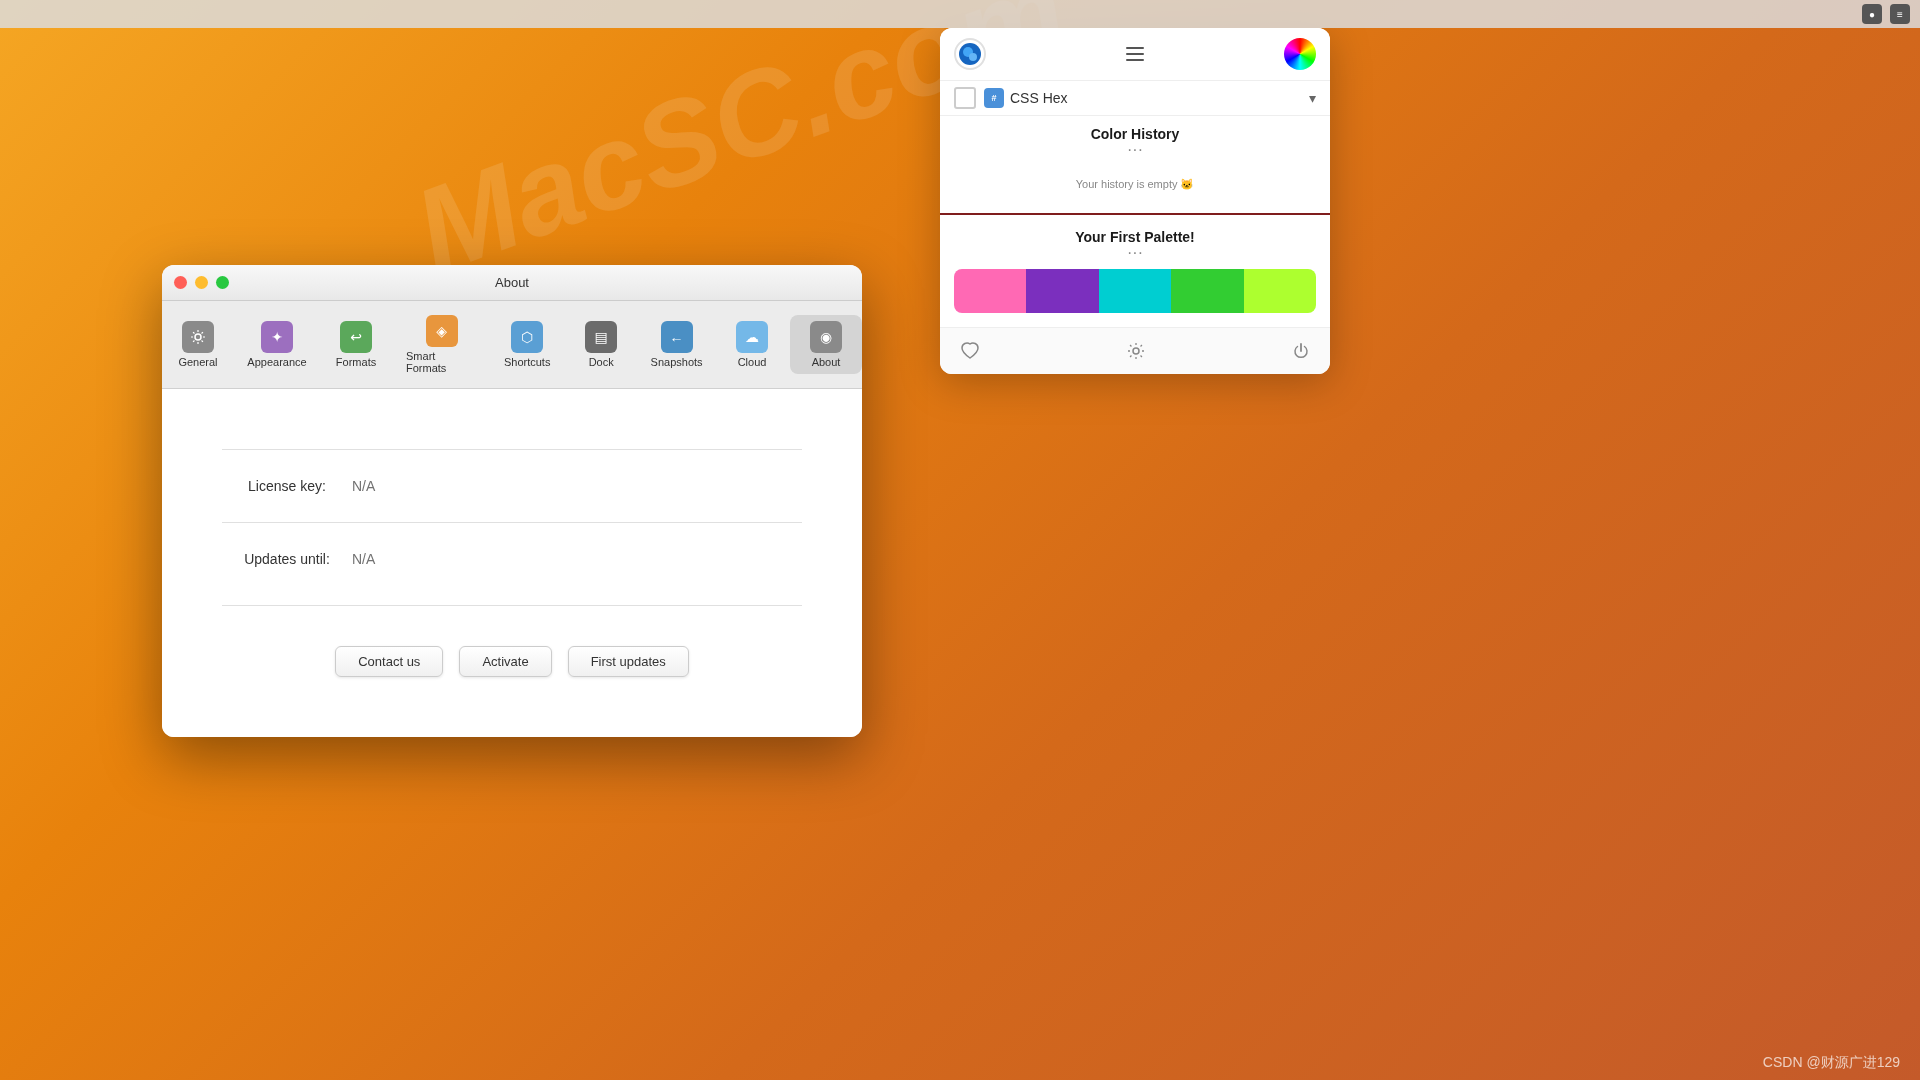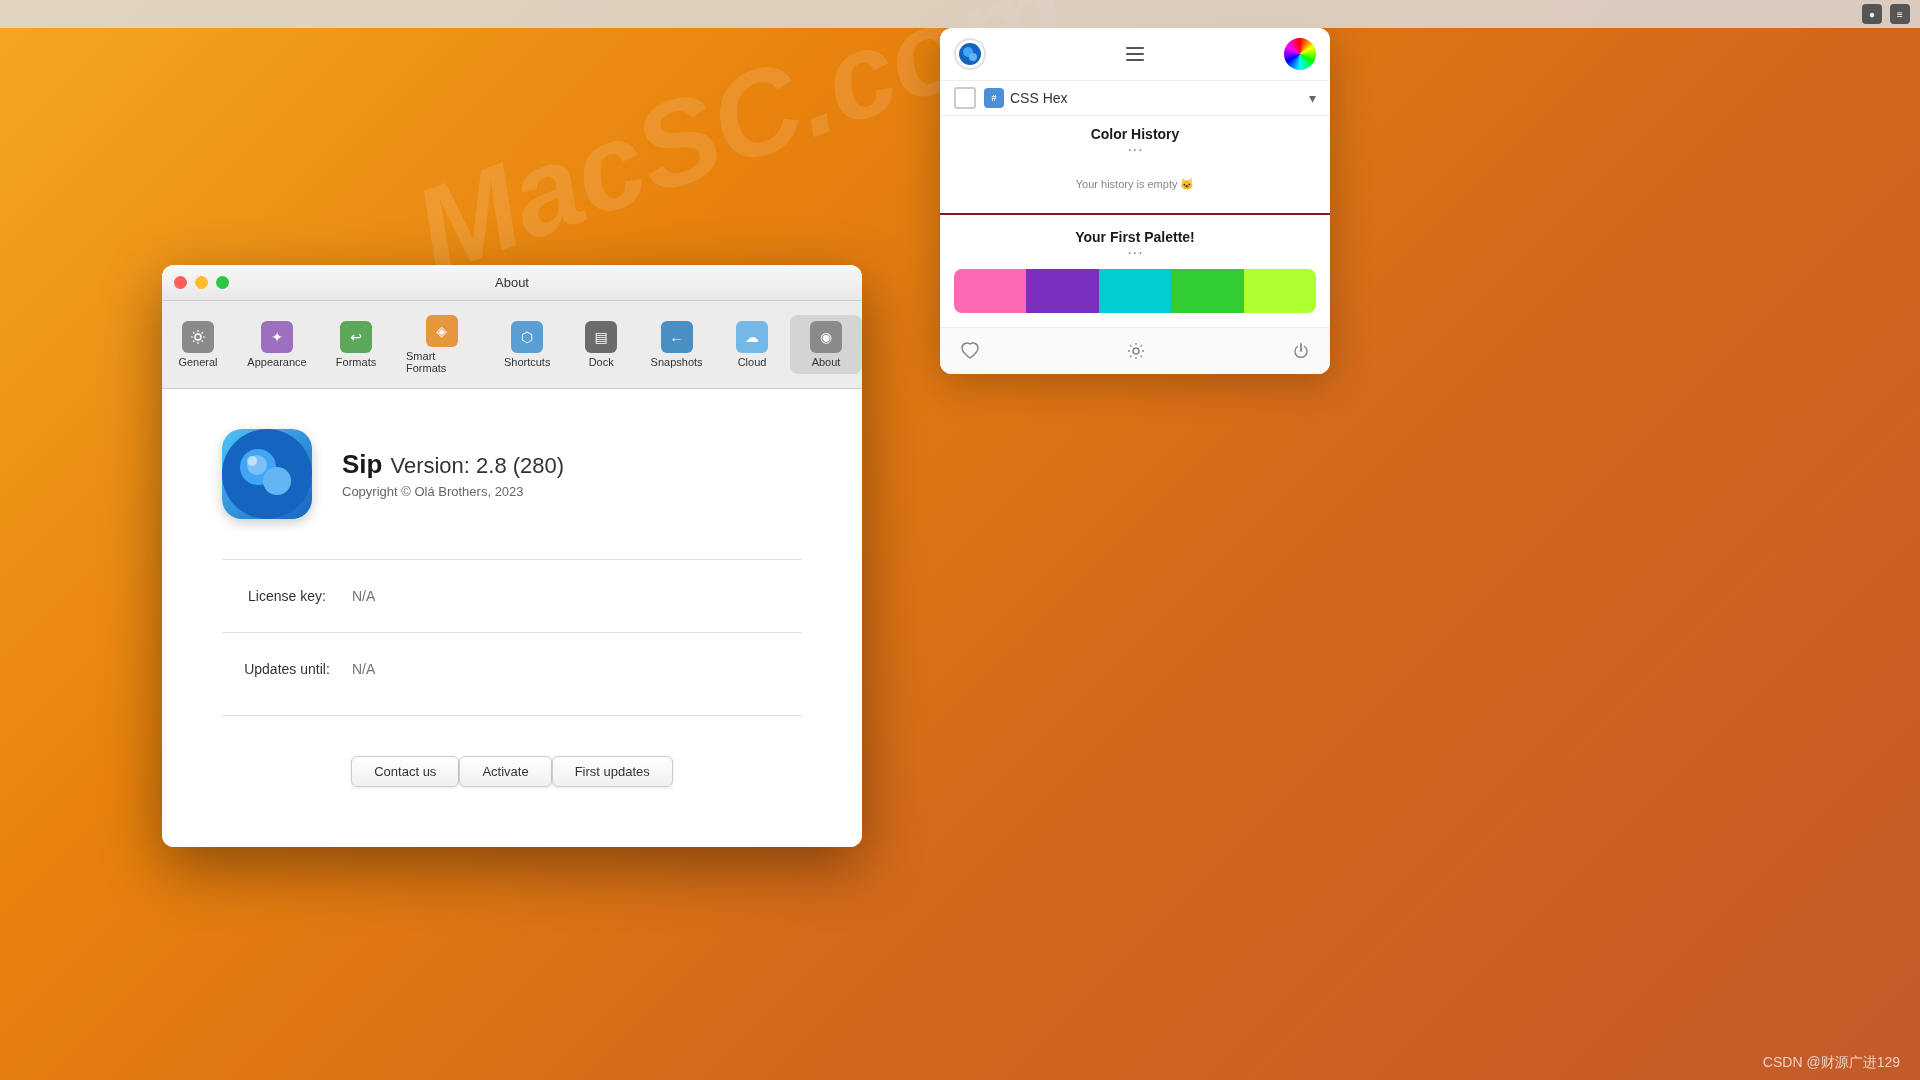--- a/index.html
+++ b/index.html
@@ -231,20 +231,21 @@
       text-align: center;
     }
 
     .info-value {
       font-size: 14px;
       color: #737373;
     }
 
     .button-row {
       display: flex;
+      gap: 16px;
       justify-content: center;
       padding: 20px 0;
     }
 
     .mac-button {
       padding: 7px 22px;
       border-radius: 6px;
       border: 1px solid #ccc;
       background: linear-gradient(to bottom, #ffffff, #f0f0f0);
       font-size: 13px;
@@ -536,39 +537,20 @@
     </div>
     <div class="toolbar-item active">
       <div class="toolbar-icon-circle icon-about">
         <span style="color:white;font-size:14px;">◉</span>
       </div>
       <span class="toolbar-label">About</span>
     </div>
   </div>
 
   <div class="about-content">
-    <div class="app-info">
-
-      <div class="app-icon">
-        <svg class="sip-icon-svg" viewBox="0 0 90 90" xmlns="http://www.w3.org/2000/svg">
-          <circle cx="45" cy="45" r="45" fill="#1565C0"></circle>
-          <circle cx="36" cy="38" r="18" fill="#42A5F5"></circle>
-          <circle cx="55" cy="52" r="14" fill="#64B5F6"></circle>
-          <circle cx="35" cy="36" r="10" fill="white" opacity="0.3"></circle>
-          <circle cx="30" cy="32" r="5" fill="white" opacity="0.5"></circle>
-        </svg>
-      </div>
-      <div class="app-name-version">
-        <div class="app-name-line">
-          <span class="app-name">Sip</span>
-          <span class="app-version">Version: 2.8 (280)</span>
-        </div>
-        <span class="app-copyright">Copyright © Olá Brothers, 2023</span>
-      </div>
-    </div>
 
     <div class="divider"></div>
 
     <div class="info-table">
       <div class="info-row">
         <span class="info-label">License key:</span>
         <span class="info-value">N/A</span>
       </div>
       <div class="divider"></div>
       <div class="info-row">

